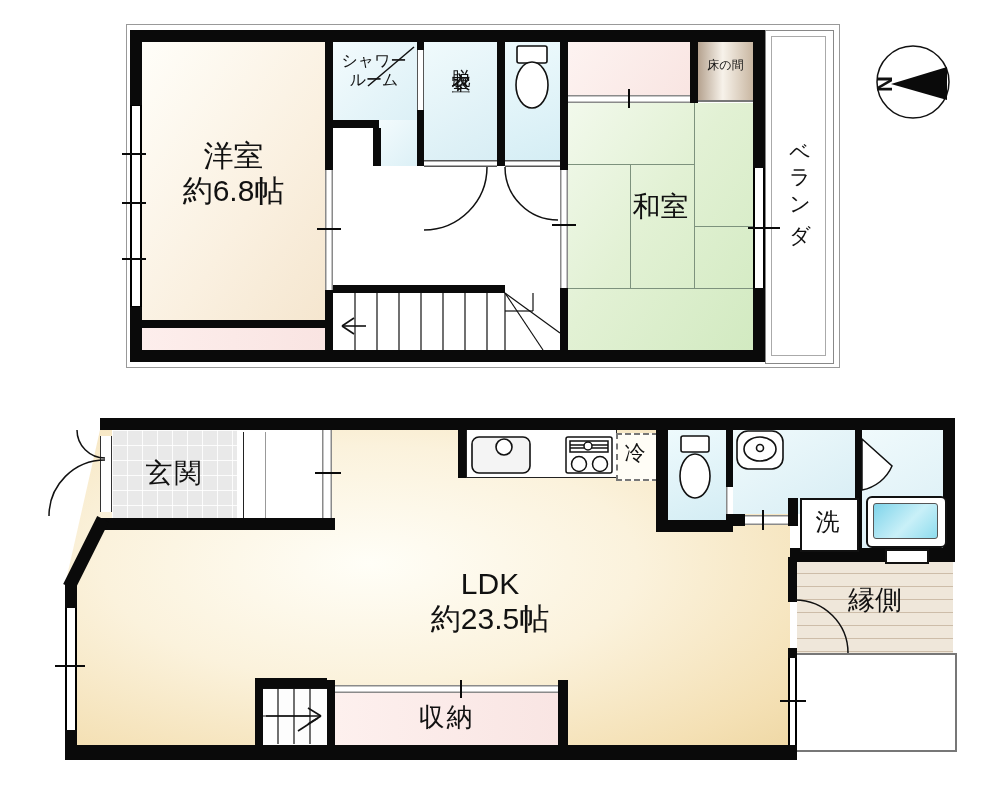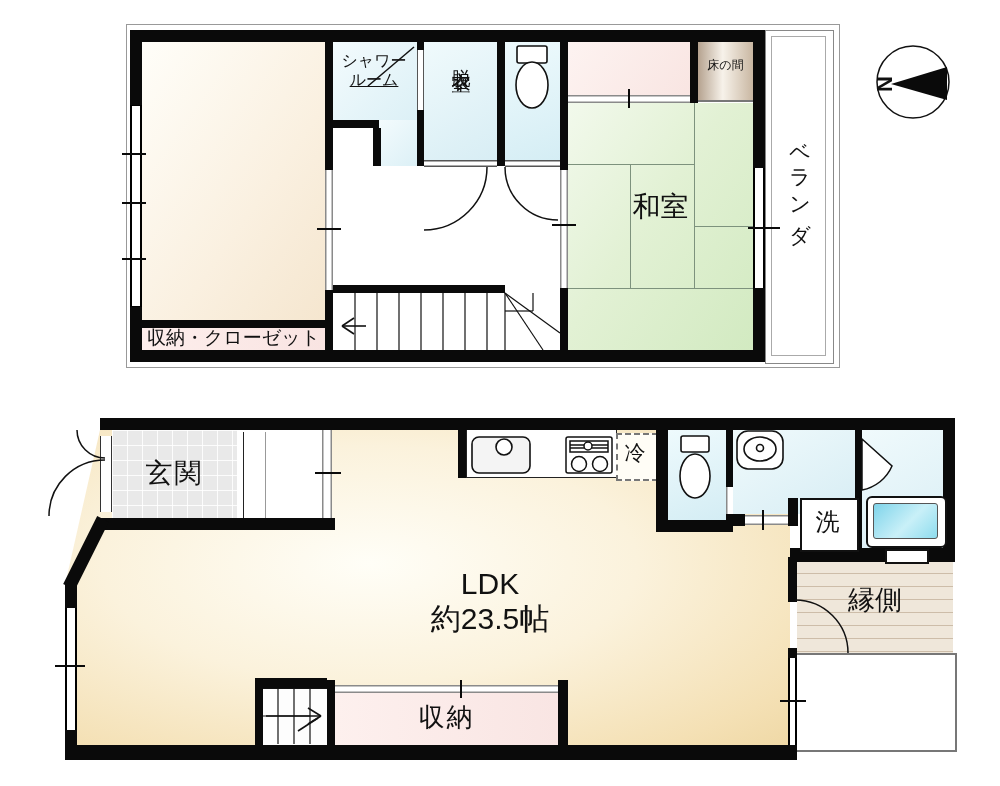--- a/index.html
+++ b/index.html
@@ -71,31 +71,34 @@
   <div class="tick" style="left:317px;top:228px;width:24px;height:1.5px;"></div>
   <div class="abs" style="left:560px;top:170px;width:8px;height:118px;background:#fff;box-shadow:inset 1.5px 0 0 #8a8a8a, inset -1.5px 0 0 #8a8a8a;"></div>
   <div class="tick" style="left:552px;top:224px;width:24px;height:1.5px;"></div>
   <div class="abs" style="left:568px;top:95px;width:122px;height:8px;background:#fff;box-shadow:inset 0 1.5px 0 #8a8a8a, inset 0 -1.5px 0 #8a8a8a;"></div>
   <div class="tick" style="left:628px;top:89px;width:1.5px;height:19px;"></div>
   <div class="abs" style="left:424px;top:160px;width:73px;height:7px;background:#fff;box-shadow:inset 0 1.5px 0 #555, inset 0 -1.5px 0 #555;"></div>
   <div class="abs" style="left:505px;top:160px;width:55px;height:7px;background:#fff;box-shadow:inset 0 1.5px 0 #555, inset 0 -1.5px 0 #555;"></div>
   <div class="abs" style="left:753px;top:168px;width:12px;height:120px;background:#fff;box-shadow:inset 2px 0 0 #000, inset -2px 0 0 #000;"></div>
   <div class="tick" style="left:748px;top:227px;width:32px;height:1.5px;"></div>
 
+  <div class="lbl" style="left:142px;top:138px;width:183px;font-size:30px;">
+    <span style="display:block;">洋室</span>
+    <span style="display:block;">約6.8帖</span>
+  </div>
   <div class="lbl" style="left:334px;top:52px;width:80px;font-size:16px;">
     <span style="display:block;">シャワー</span>
-    <span style="display:block;text-decoration:underline;">ルーム</span>
+    <span style="display:block;">ルーム</span>
   </div>
   <div class="vlbl" style="left:448px;top:54px;font-size:19px;letter-spacing:2px;">脱衣室</div>
   <div class="lbl" style="left:697px;top:58px;width:57px;font-size:12px;">床の間</div>
   <div class="lbl" style="left:568px;top:190px;width:185px;font-size:28px;">
     <span style="display:block;">和室</span>
   </div>
   <div class="vlbl" style="left:786px;top:128px;font-size:21px;">ベランダ</div>
-  <div class="lbl" style="left:142px;top:327px;width:183px;font-size:19px;">収納・クローゼット</div>
 
   <div class="room" style="left:65px;top:430px;width:725px;height:318px;
               background:radial-gradient(ellipse at 42% 42%, #fffef7 0%, #fbf2dc 45%, #f4e0b4 85%, #efd8a5 100%);
               clip-path:polygon(35px 0px, 725px 0px, 725px 318px, 0px 318px, 0px 155px);"></div>
 
   <div class="room" style="left:112px;top:430px;width:125px;height:88px;background:#e9e9e9;
               background-image:linear-gradient(rgba(255,255,255,.85) 1px, transparent 1px),linear-gradient(90deg, rgba(255,255,255,.85) 1px, transparent 1px);
               background-size:15px 15px;"></div>
   <div class="room" style="left:237px;top:430px;width:93px;height:88px;background:#fff;"></div>
   <div class="thin" style="left:243px;top:432px;width:1px;height:86px;background:#222;"></div>

